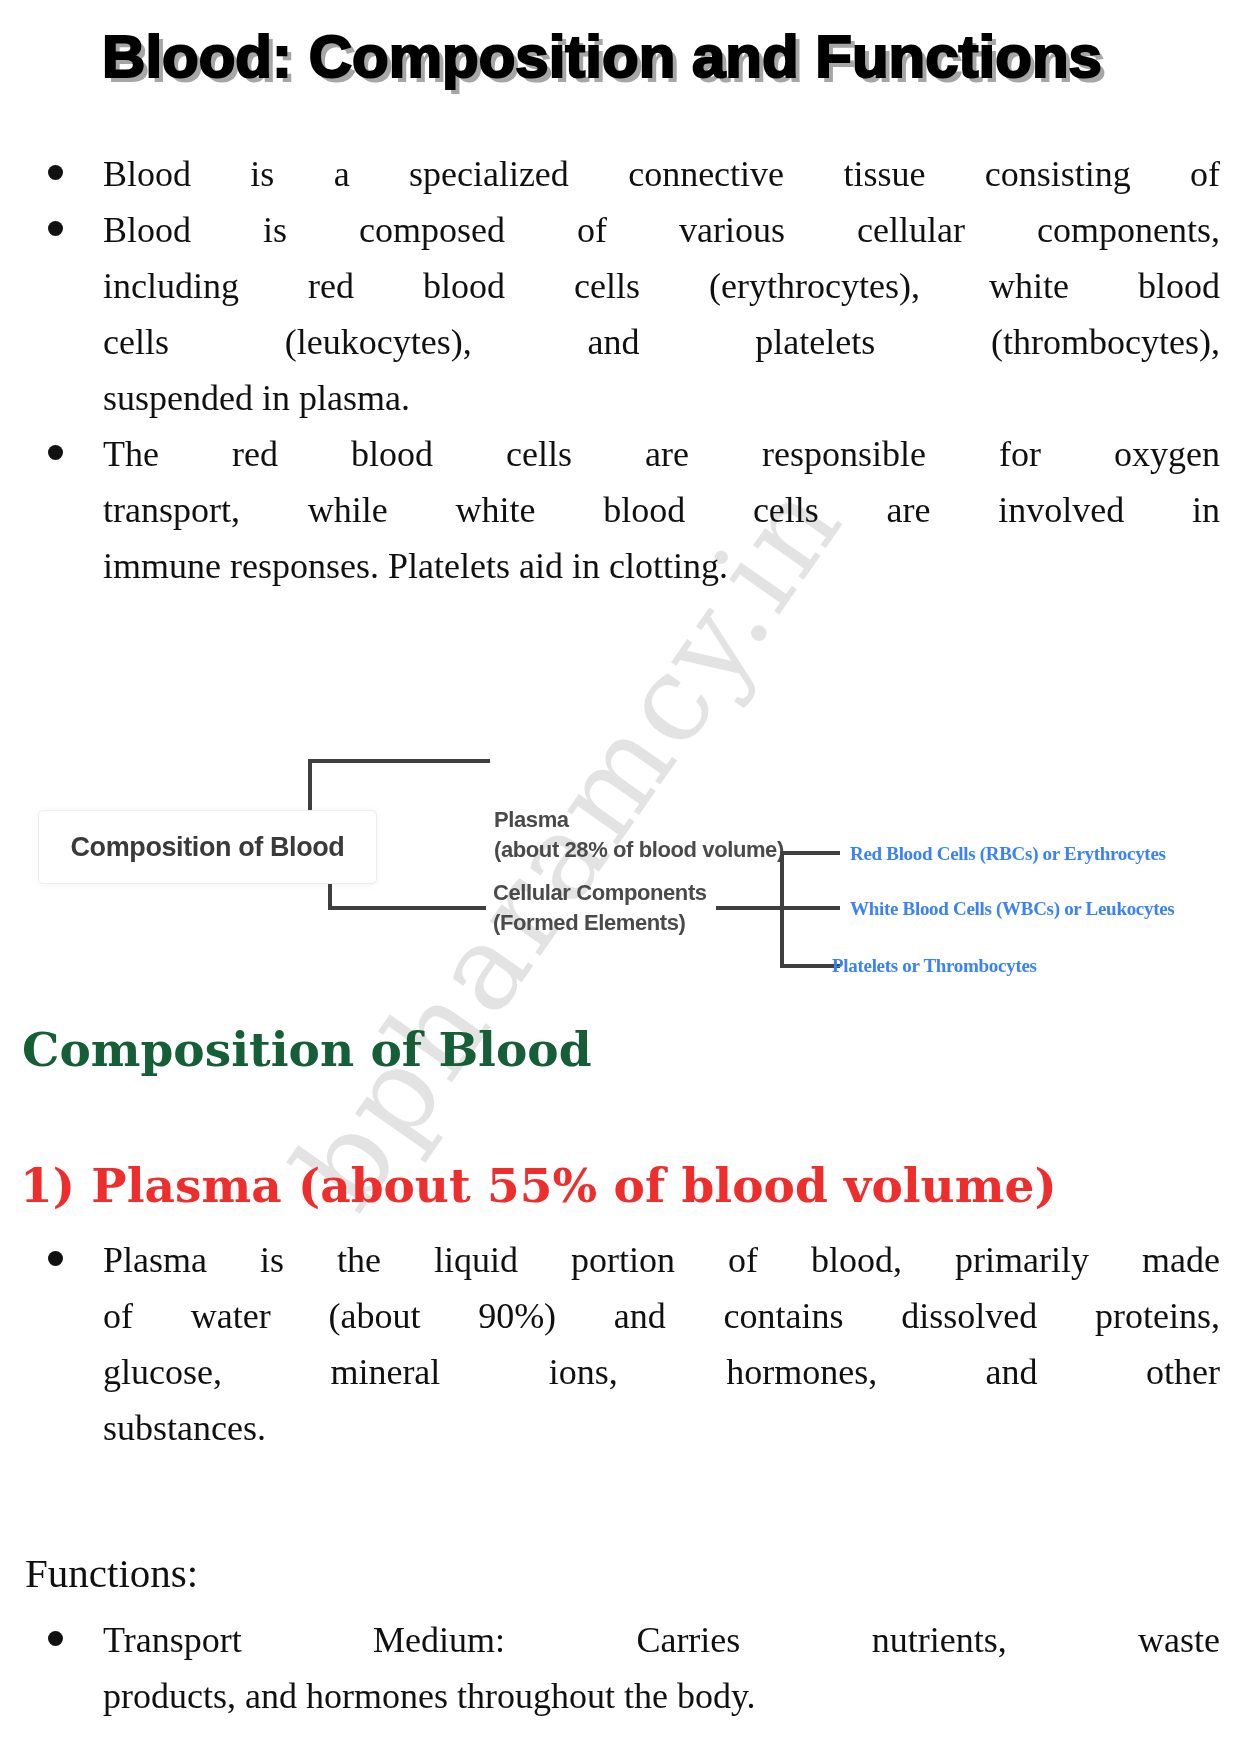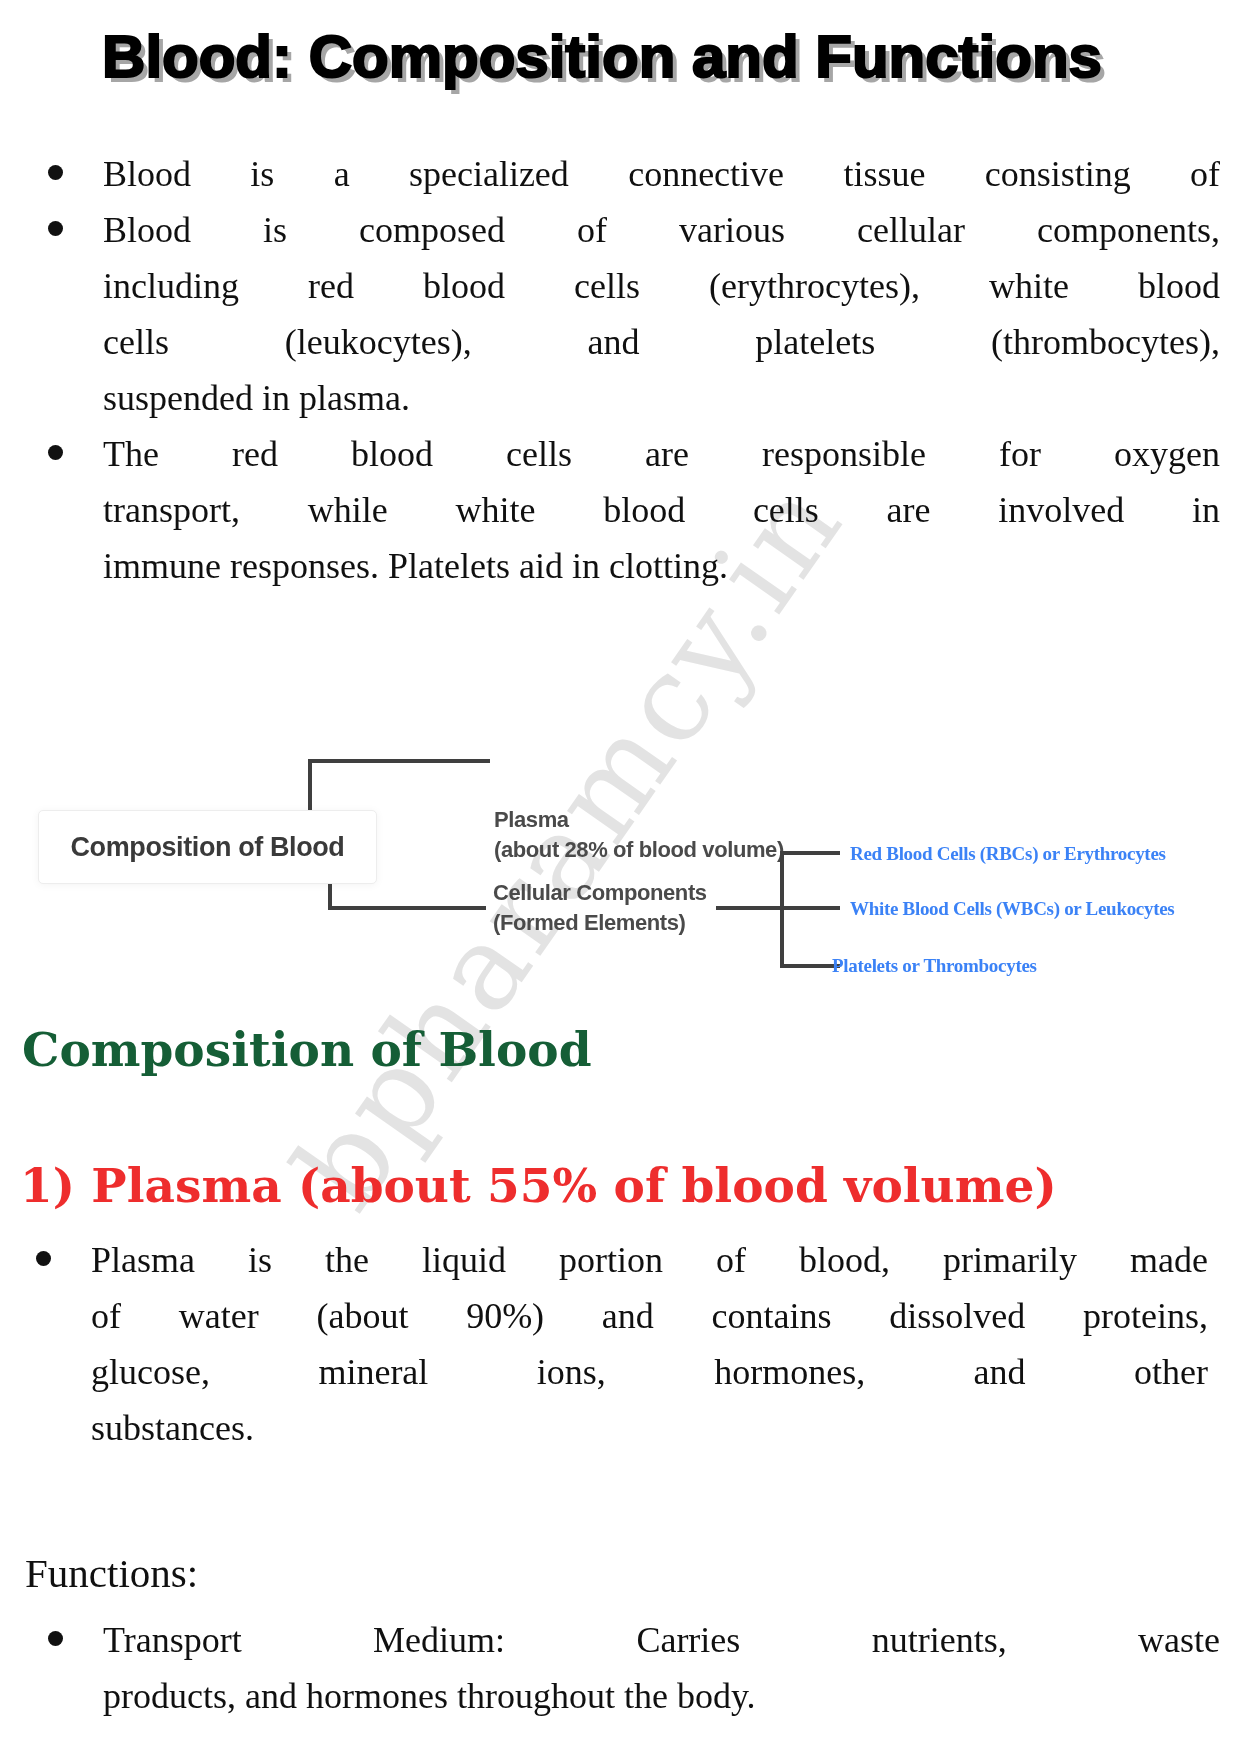--- a/index.html
+++ b/index.html
@@ -158,21 +158,21 @@
     <div class="dline" style="left: 780px; top: 964px; width: 60px; height: 4px; background: rgb(63, 63, 63);"></div>
 
     <div class="leaf-label" style="left:850px;top:841px;">Red Blood Cells (RBCs) or Erythrocytes</div>
     <div class="leaf-label" style="left:850px;top:896px;">White Blood Cells (WBCs) or Leukocytes</div>
     <div class="leaf-label" style="left:832px;top:953px;">Platelets or Thrombocytes</div>
   </div>
 
   <div class="layer h-green" style="color: rgb(21, 94, 54);">Composition of Blood</div>
   <div class="layer h-red" style="color: rgb(238, 45, 45);">1) Plasma (about 55% of blood volume)</div>
 
-  <div class="layer bullets" style="left:28px;top:1232px;">
+  <div class="layer bullets" style="left:40px;top:1232px;">
     <div class="bullet-item">
       <span class="bullet-dot"></span>
       <div class="jline">Plasma is the liquid portion of blood, primarily made</div>
       <div class="jline">of water (about 90%) and contains dissolved proteins,</div>
       <div class="jline">glucose, mineral ions, hormones, and other</div>
       <div class="lline">substances.</div>
     </div>
   </div>
 
   <div class="layer functions-label">Functions:</div>

